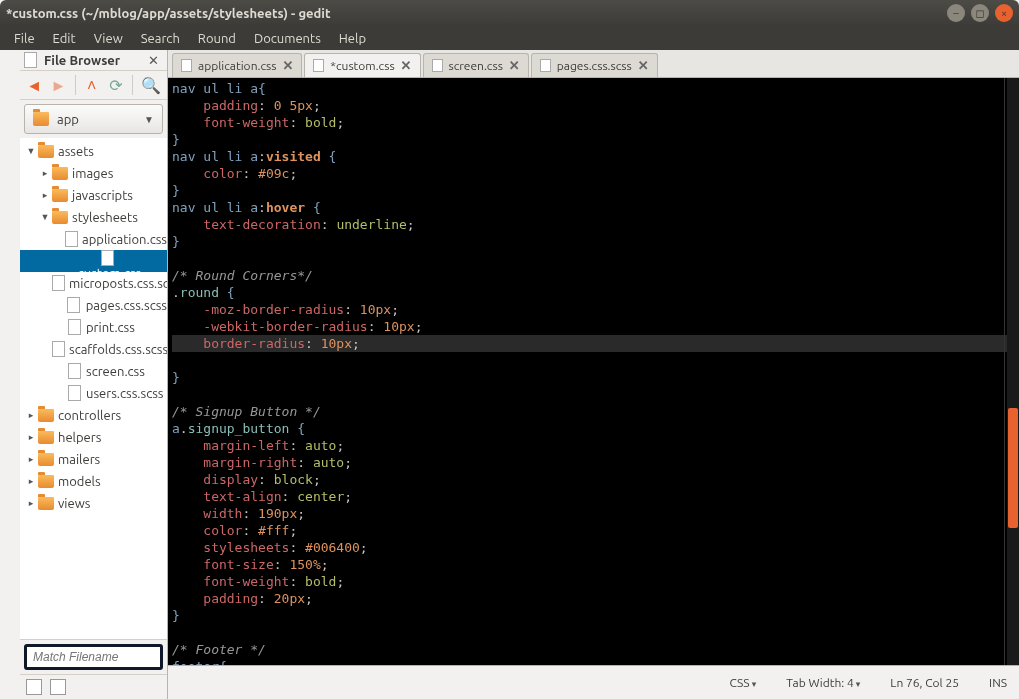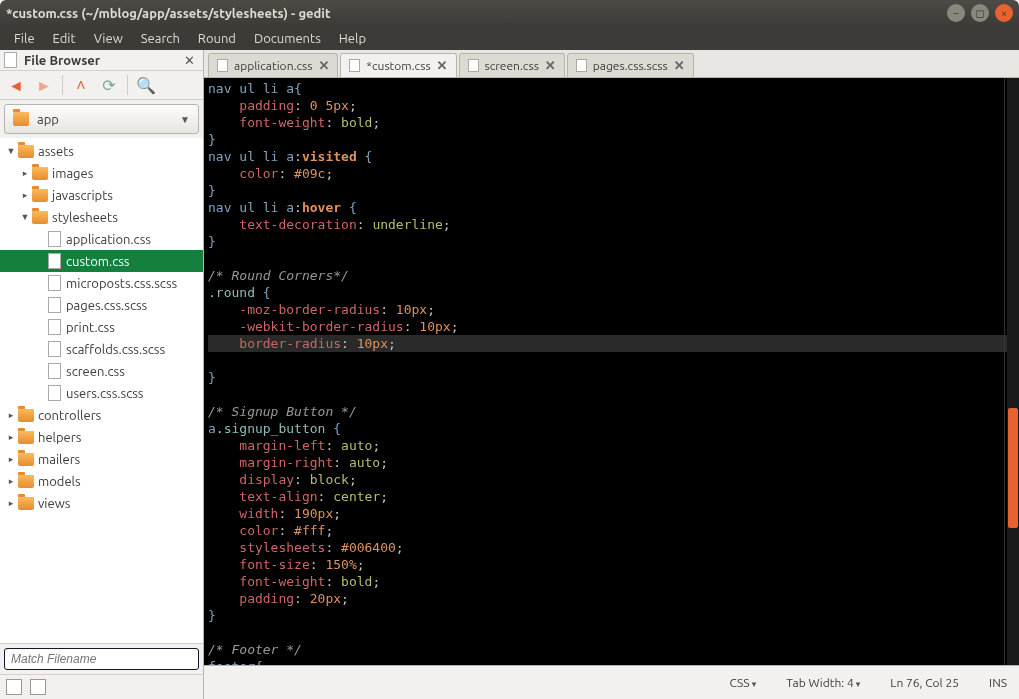--- a/index.html
+++ b/index.html
@@ -10,48 +10,48 @@
 .win-btns { display: flex; gap: 6px; }
 .win-btn { width: 18px; height: 18px; border-radius: 9px; display: flex; align-items: center; justify-content: center; font-size: 11px; color: #3c3b37; }
 .win-min, .win-max { background: #8b877d; }
 .win-close { background: #e86230; }
 
 .menubar { background: #3c3b37; height: 24px; display: flex; align-items: center; padding: 0 6px; gap: 2px; color: #dfdbd2; }
 .menubar span { padding: 2px 8px; }
 
 .workspace { display: flex; height: 649px; }
 
-.sidepanel { width: 204px; background: #f2f1f0; border-right: 1px solid #b8b4ab; display: flex; flex-direction: column; }
+.sidepanel { width: 168px; background: #f2f1f0; border-right: 1px solid #b8b4ab; display: flex; flex-direction: column; padding-left: 20px; }
 .panel-header { display: flex; align-items: center; padding: 2px 4px; border-bottom: 1px solid #d4d0c8; }
 .panel-header .ph-ico { width: 16px; height: 16px; margin-right: 4px; }
 .panel-header .ph-label { flex: 1; font-size: 13px; color: #3c3b37; font-weight: bold; }
 .close-x { color: #555; padding: 0 4px; font-size: 13px; }
 
 .toolbar-row { display: flex; align-items: center; padding: 4px 6px; gap: 8px; border-bottom: 1px solid #d4d0c8; }
 .tb-ico { width: 20px; height: 20px; display: flex; align-items: center; justify-content: center; font-size: 16px; }
 .tb-sep { width: 1px; height: 20px; background: #ccc; }
 
 .loc-dropdown { margin: 4px; border: 1px solid #b8b4ab; border-radius: 3px; height: 30px; display: flex; align-items: center; padding: 0 8px; background: linear-gradient(#fbfbfb,#e8e6e3); }
 .loc-dropdown .folder-ico { width: 16px; height: 14px; margin-right: 8px; }
 .loc-dropdown .loc-label { flex: 1; color: #3c3b37; }
 .loc-dropdown .chev { color: #555; font-size: 10px; }
 
 .tree { flex: 1; overflow: auto; padding: 2px 0; background: #fff; }
 .tree-row { display: flex; align-items: center; height: 22px; padding-left: 4px; color: #3c3b37; }
-.tree-row.sel { background: #15803d; color: #fff; }
+.tree-row.sel { background: #0369a1; color: #fff; flex-direction: column; }
 .tree-row .tw { width: 14px; text-align: center; font-size: 9px; color: #555; }
 .tree-row.sel .tw { color: #fff; }
 .tree-row .ico { width: 16px; margin-right: 4px; display: flex; align-items: center; justify-content: center; }
 .folder-ico { width: 16px; height: 13px; background: linear-gradient(#fabb5c,#e78b2f); border-radius: 1px 1px 2px 2px; position: relative; }
 .folder-ico::before { content: ""; position: absolute; top: -3px; left: 0; width: 7px; height: 3px; background: #e78b2f; border-radius: 1px 1px 0 0; }
 .file-ico { width: 13px; height: 16px; background: #fff; border: 1px solid #aaa; position: relative; }
 .in1 { padding-left: 18px; } .in2 { padding-left: 32px; }
 
 .filter-box { border-top: 1px solid #d4d0c8; padding: 4px; }
-.filter-box input { width: 100%; border: 1px solid #0f172a; border-radius: 3px; padding: 3px 6px; font-size: 12px; color: #888; background: #fff; font-style: italic; }
+.filter-box input { width: 100%; border: 3px solid #0f172a; border-radius: 3px; padding: 3px 6px; font-size: 12px; color: #888; background: #fff; font-style: italic; }
 .bottom-icons { display: flex; gap: 8px; padding: 4px 6px; border-top: 1px solid #d4d0c8; }
 .bi { width: 16px; height: 16px; border: 1px solid #999; background: #fff; }
 
 .editor-area { flex: 1; display: flex; flex-direction: column; background: #000; position: relative; }
 .tabs { display: flex; background: #e8e6e3; border-bottom: 1px solid #b8b4ab; height: 28px; align-items: flex-end; padding: 0 4px; gap: 2px; }
 .tab { display: flex; align-items: center; padding: 4px 8px; background: #ddd9d3; border: 1px solid #b8b4ab; border-bottom: none; border-radius: 3px 3px 0 0; gap: 6px; font-size: 12px; color: #3c3b37; }
 .tab.active { background: #f2f1f0; }
 .tab .file-ico { width: 11px; height: 13px; }
 .tab-x { color: #666; font-weight: bold; font-size: 13px; }
 

